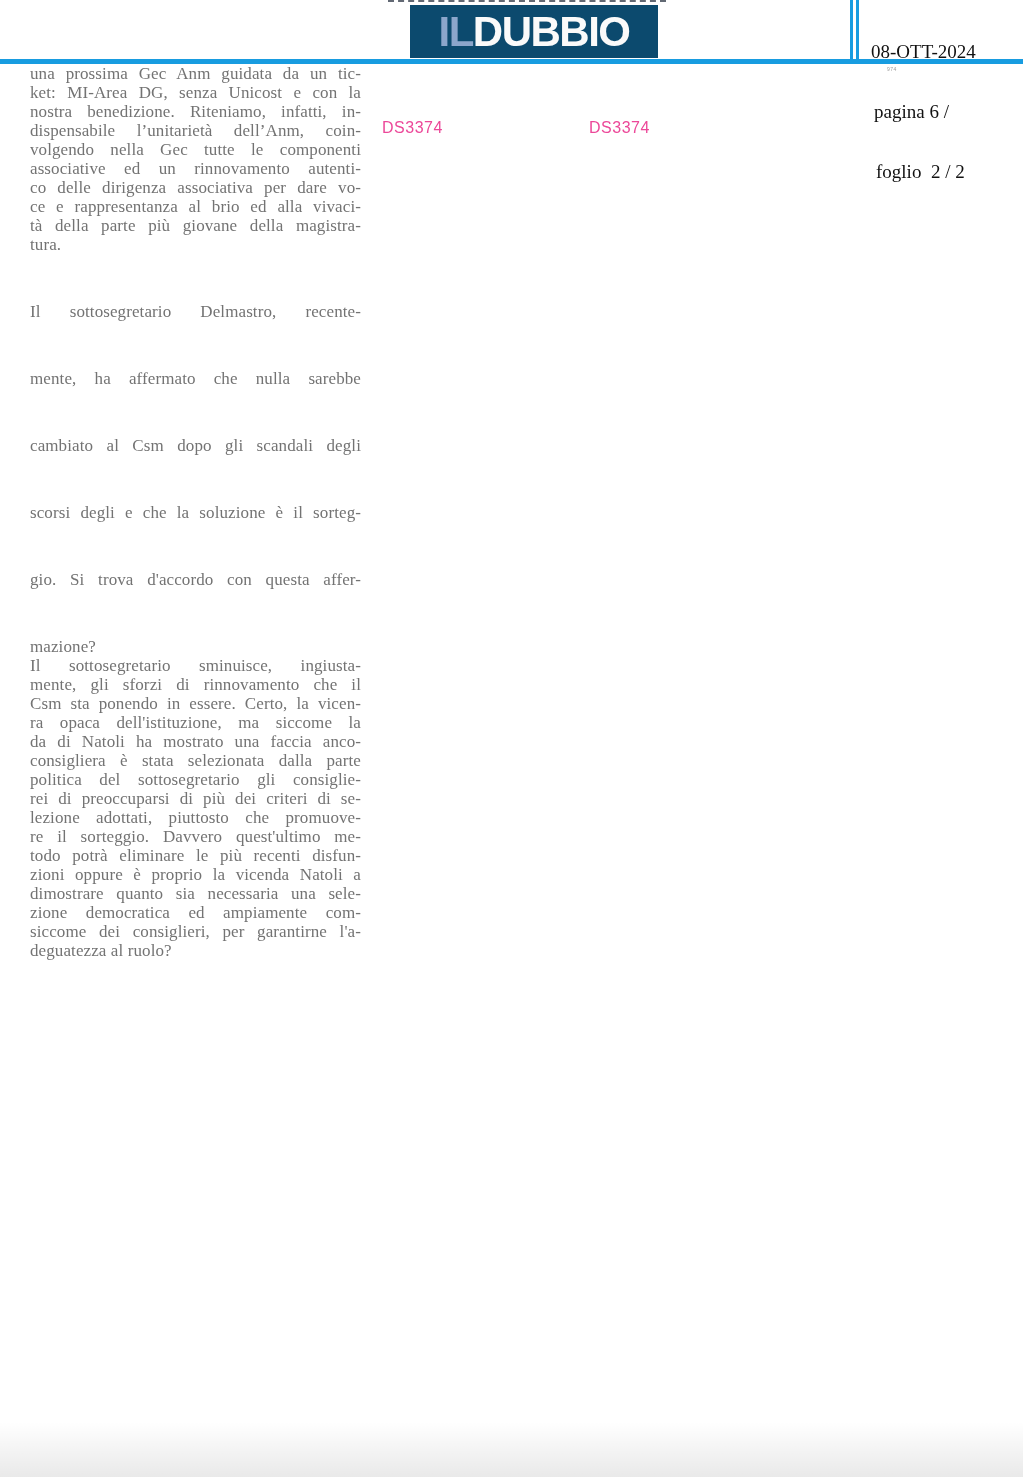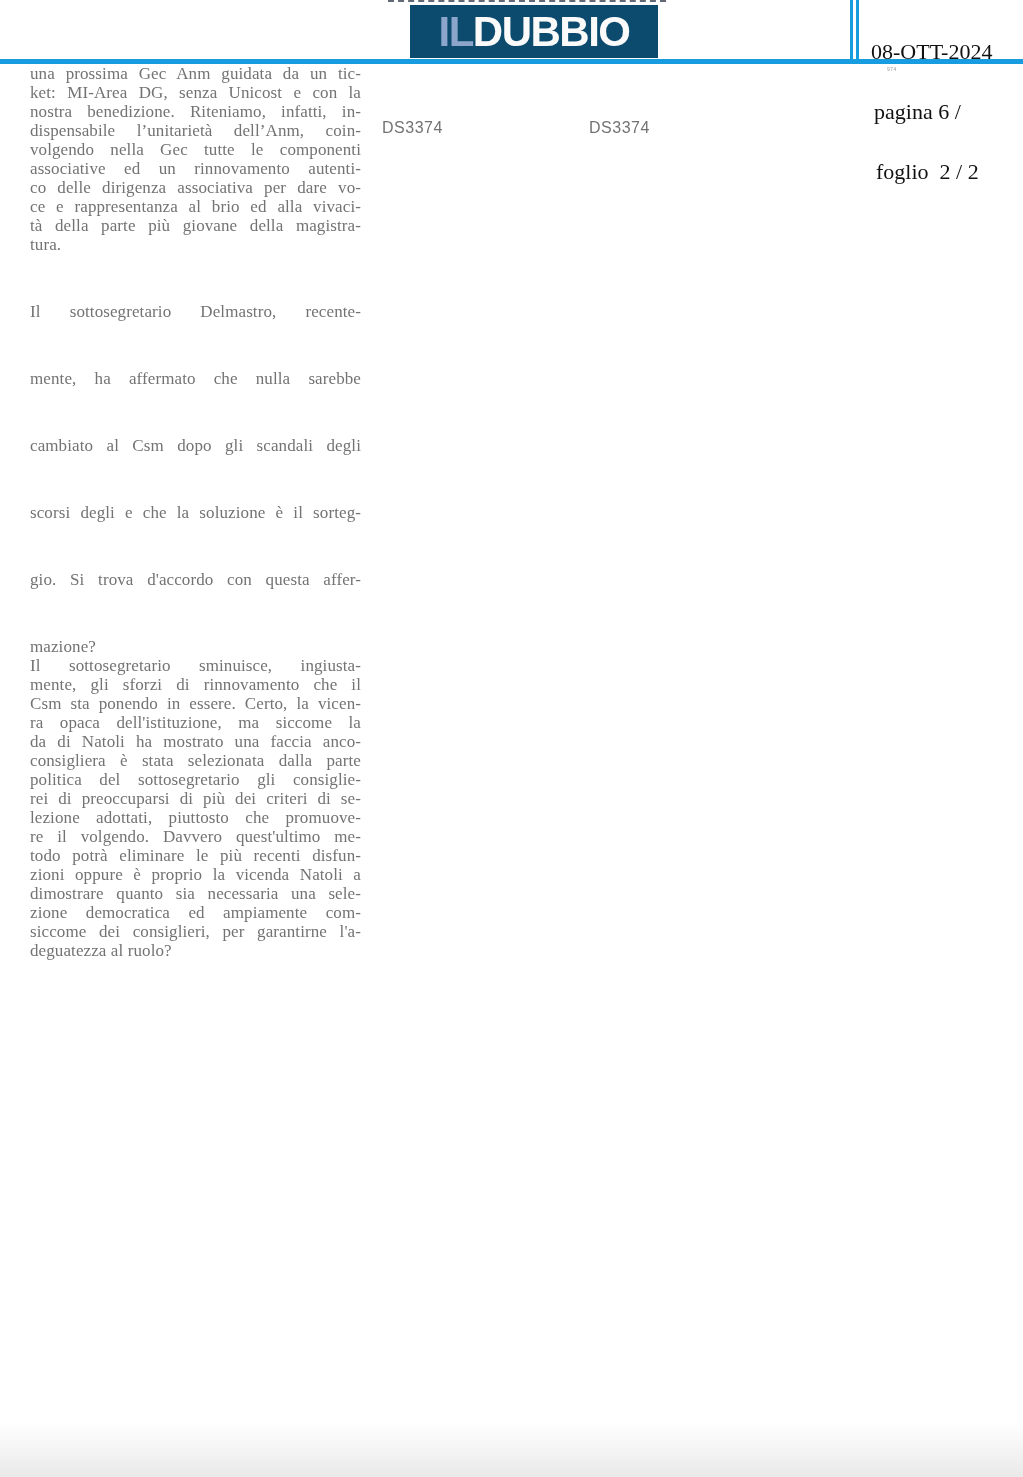--- a/index.html
+++ b/index.html
@@ -48,21 +48,21 @@
     display: flex;
     gap: 3px;
   }
   .vlines i { display: block; width: 3px; height: 100%; background: #189CE0; }
 
   
   .date-block {
     position: absolute;
     left: 871px; top: 2px;
     font-family: "Liberation Serif", serif;
-    font-size: 22px;
+    font-size: 19px;
     line-height: 20px;
     color: #111111;
     white-space: pre;
   }
   .date-block .pg { padding-left: 3px; }
   .date-block .fg { padding-left: 5px; }
 
   
   .header-rule {
     position: absolute;
@@ -79,21 +79,21 @@
     color: #9a9a9a;
     letter-spacing: 0.5px;
   }
 
   
   .watermark {
     position: absolute;
     top: 119px;
     font-family: "Liberation Sans", sans-serif;
     font-size: 16px;
-    color: #737373;
+    color: #ec4899;
     letter-spacing: 0.5px;
   }
   .wm1 { left: 382px; }
   .wm2 { left: 589px; }
 
   
   .article {
     position: absolute;
     left: 30px; top: 64px;
     width: 331px;
@@ -169,21 +169,21 @@
       <div class="line bold pend">mazione?</div>
       <div class="line">Il sottosegretario sminuisce, ingiusta-</div>
       <div class="line">mente, gli sforzi di rinnovamento che il</div>
       <div class="line">Csm sta ponendo in essere. Certo, la vicen-</div>
       <div class="line">ra opaca dell'istituzione, ma siccome la</div>
       <div class="line">da di Natoli ha mostrato una faccia anco-</div>
       <div class="line">consigliera è stata selezionata dalla parte</div>
       <div class="line">politica del sottosegretario gli consiglie-</div>
       <div class="line">rei di preoccuparsi di più dei criteri di se-</div>
       <div class="line">lezione adottati, piuttosto che promuove-</div>
-      <div class="line">re il volgendo. Davvero quest'ultimo me-</div>
+      <div class="line">re il sorteggio. Davvero quest'ultimo me-</div>
       <div class="line">todo potrà eliminare le più recenti disfun-</div>
       <div class="line">zioni oppure è proprio la vicenda Natoli a</div>
       <div class="line">dimostrare quanto sia necessaria una sele-</div>
       <div class="line">zione democratica ed ampiamente com-</div>
       <div class="line">siccome dei consiglieri, per garantirne l'a-</div>
       <div class="line pend">deguatezza al ruolo?</div>
     </div>
 
   <div class="bottom-fade"></div>
 

